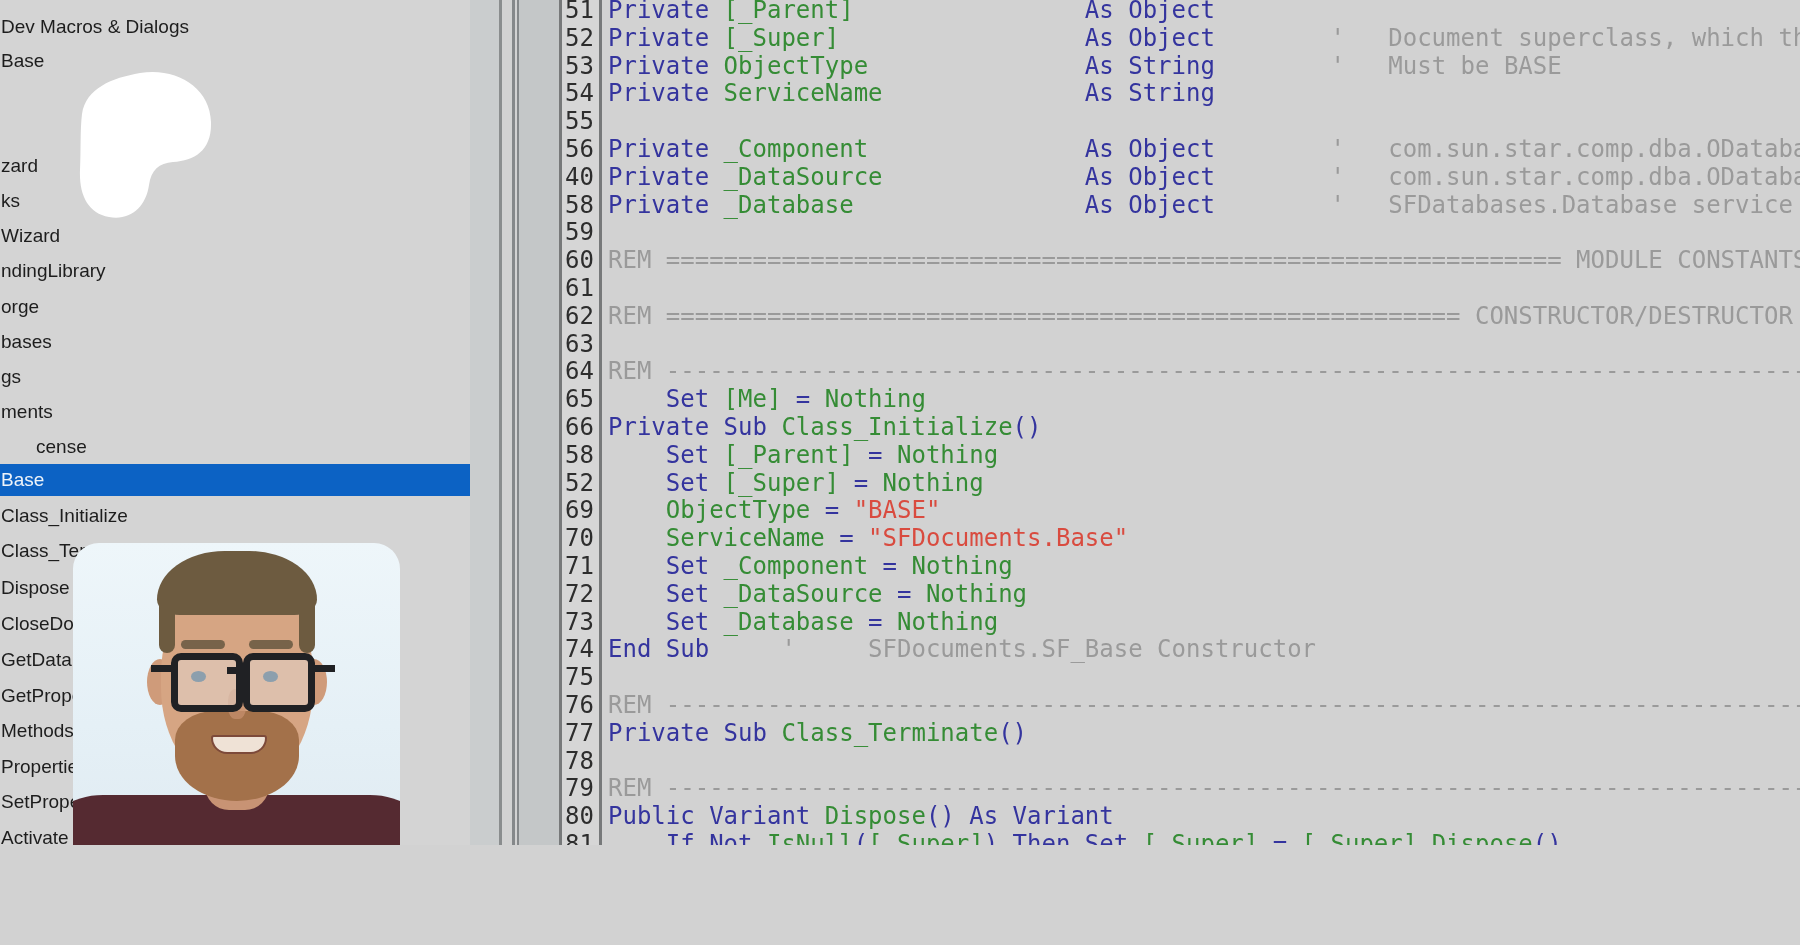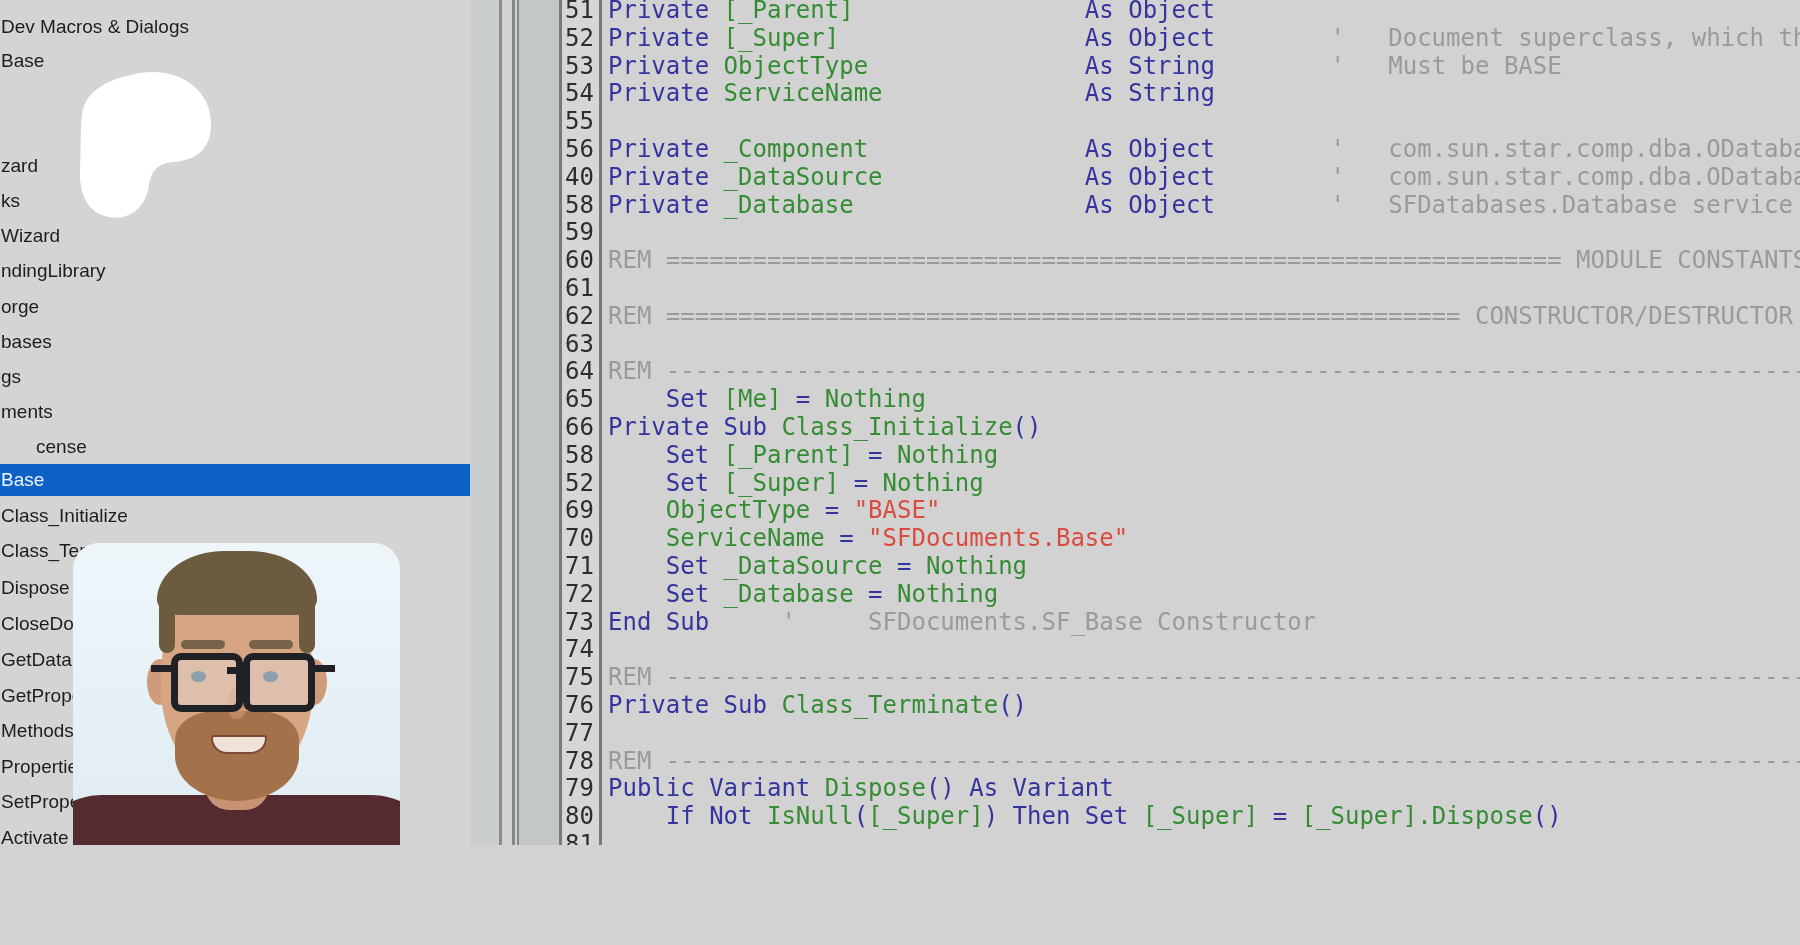--- a/index.html
+++ b/index.html
@@ -180,20 +180,21 @@
       <div class="code-line"></div>
       <div class="code-line"><span class="c">REM ======================================================= CONSTRUCTOR/DESTRUCTOR</span></div>
       <div class="code-line"></div>
       <div class="code-line"><span class="c">REM --------------------------------------------------------------------------------------------</span></div>
       <div class="code-line"><span class="p">    </span><span class="k">Set </span><span class="i">[Me]</span><span class="k"> = </span><span class="i">Nothing</span></div>
       <div class="code-line"><span class="k">Private Sub </span><span class="i">Class_Initialize</span><span class="k">()</span></div>
       <div class="code-line"><span class="p">    </span><span class="k">Set </span><span class="i">[_Parent]</span><span class="k"> = </span><span class="i">Nothing</span></div>
       <div class="code-line"><span class="p">    </span><span class="k">Set </span><span class="i">[_Super]</span><span class="k"> = </span><span class="i">Nothing</span></div>
       <div class="code-line"><span class="p">    </span><span class="i">ObjectType</span><span class="k"> = </span><span class="s">"BASE"</span></div>
       <div class="code-line"><span class="p">    </span><span class="i">ServiceName</span><span class="k"> = </span><span class="s">"SFDocuments.Base"</span></div>
+      <div class="code-line"><span class="p">    </span><span class="k">Set </span><span class="i">_Component</span><span class="k"> = </span><span class="i">Nothing</span></div>
       <div class="code-line"><span class="p">    </span><span class="k">Set </span><span class="i">_DataSource</span><span class="k"> = </span><span class="i">Nothing</span></div>
       <div class="code-line"><span class="p">    </span><span class="k">Set </span><span class="i">_Database</span><span class="k"> = </span><span class="i">Nothing</span></div>
       <div class="code-line"><span class="k">End Sub</span><span class="p">     </span><span class="c">'     SFDocuments.SF_Base Constructor</span></div>
       <div class="code-line"></div>
       <div class="code-line"><span class="c">REM --------------------------------------------------------------------------------------------</span></div>
       <div class="code-line"><span class="k">Private Sub </span><span class="i">Class_Terminate</span><span class="k">()</span></div>
       <div class="code-line"></div>
       <div class="code-line"><span class="c">REM --------------------------------------------------------------------------------------------</span></div>
       <div class="code-line"><span class="k">Public Variant </span><span class="i">Dispose</span><span class="k">() As Variant</span></div>
       <div class="code-line"><span class="p">    </span><span class="k">If Not </span><span class="i">IsNull</span><span class="k">(</span><span class="i">[_Super]</span><span class="k">) Then Set </span><span class="i">[_Super]</span><span class="k"> = </span><span class="i">[_Super].Dispose</span><span class="k">()</span></div>

